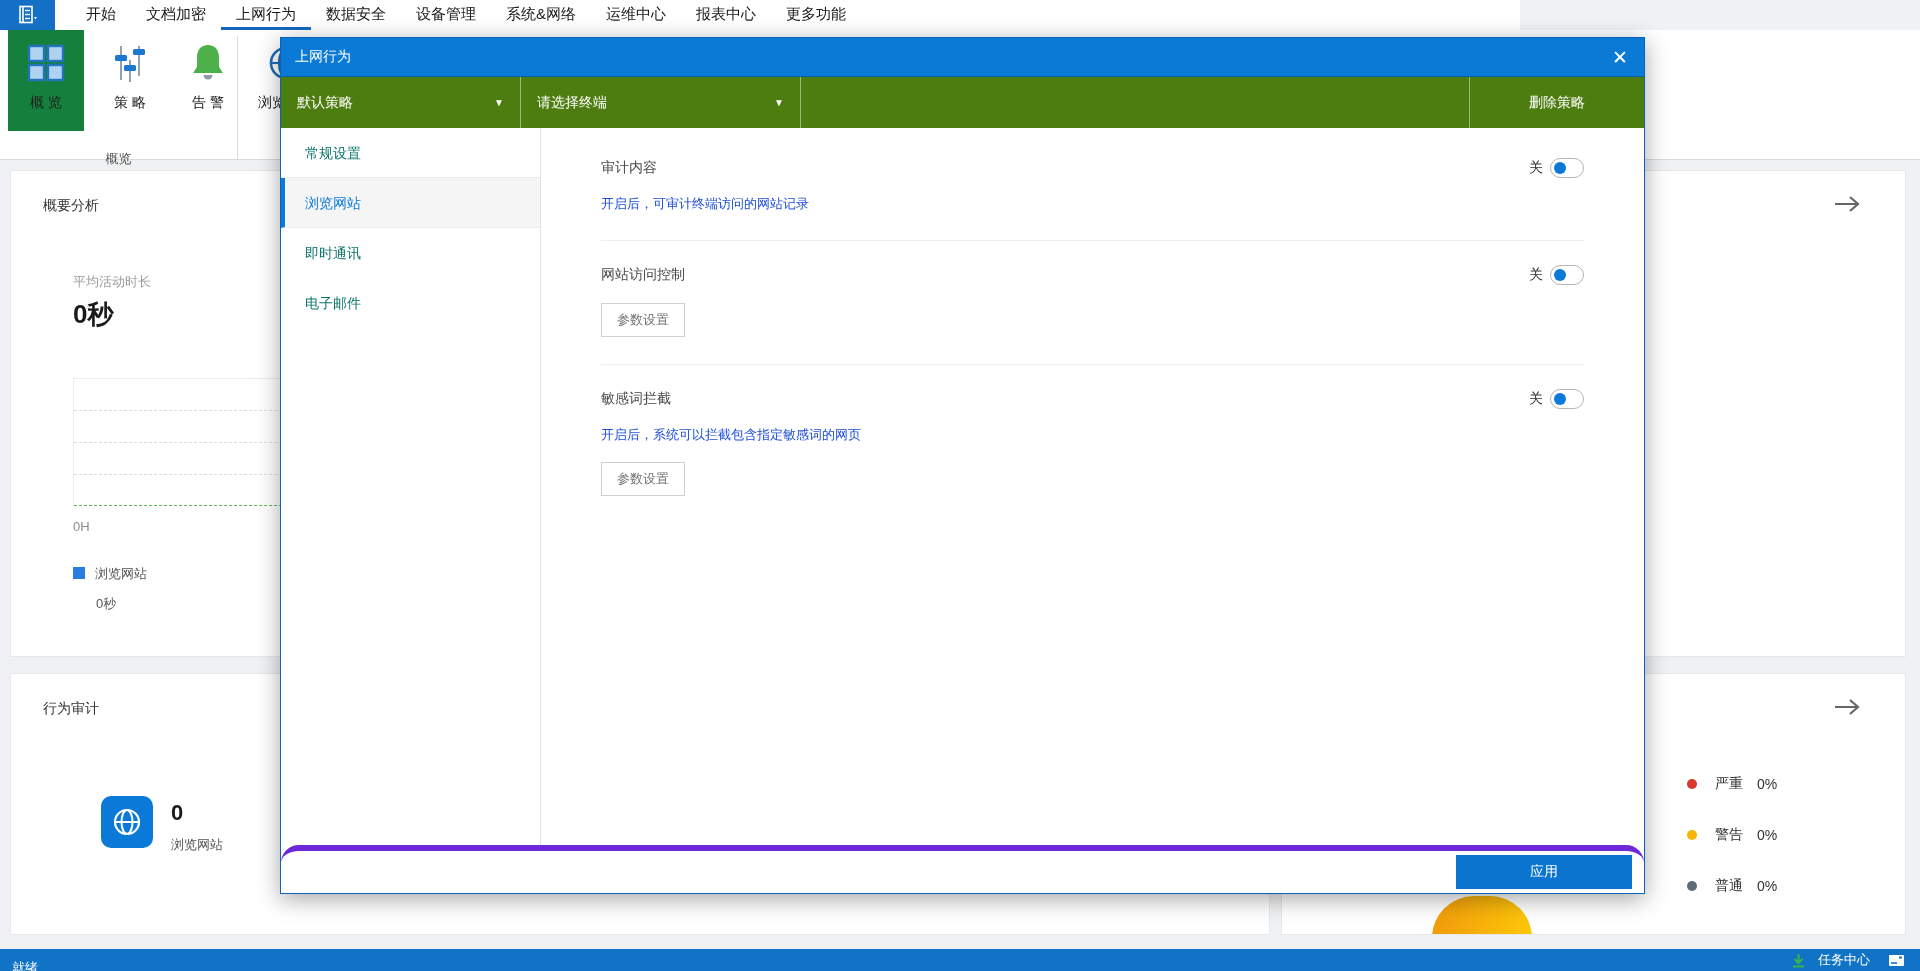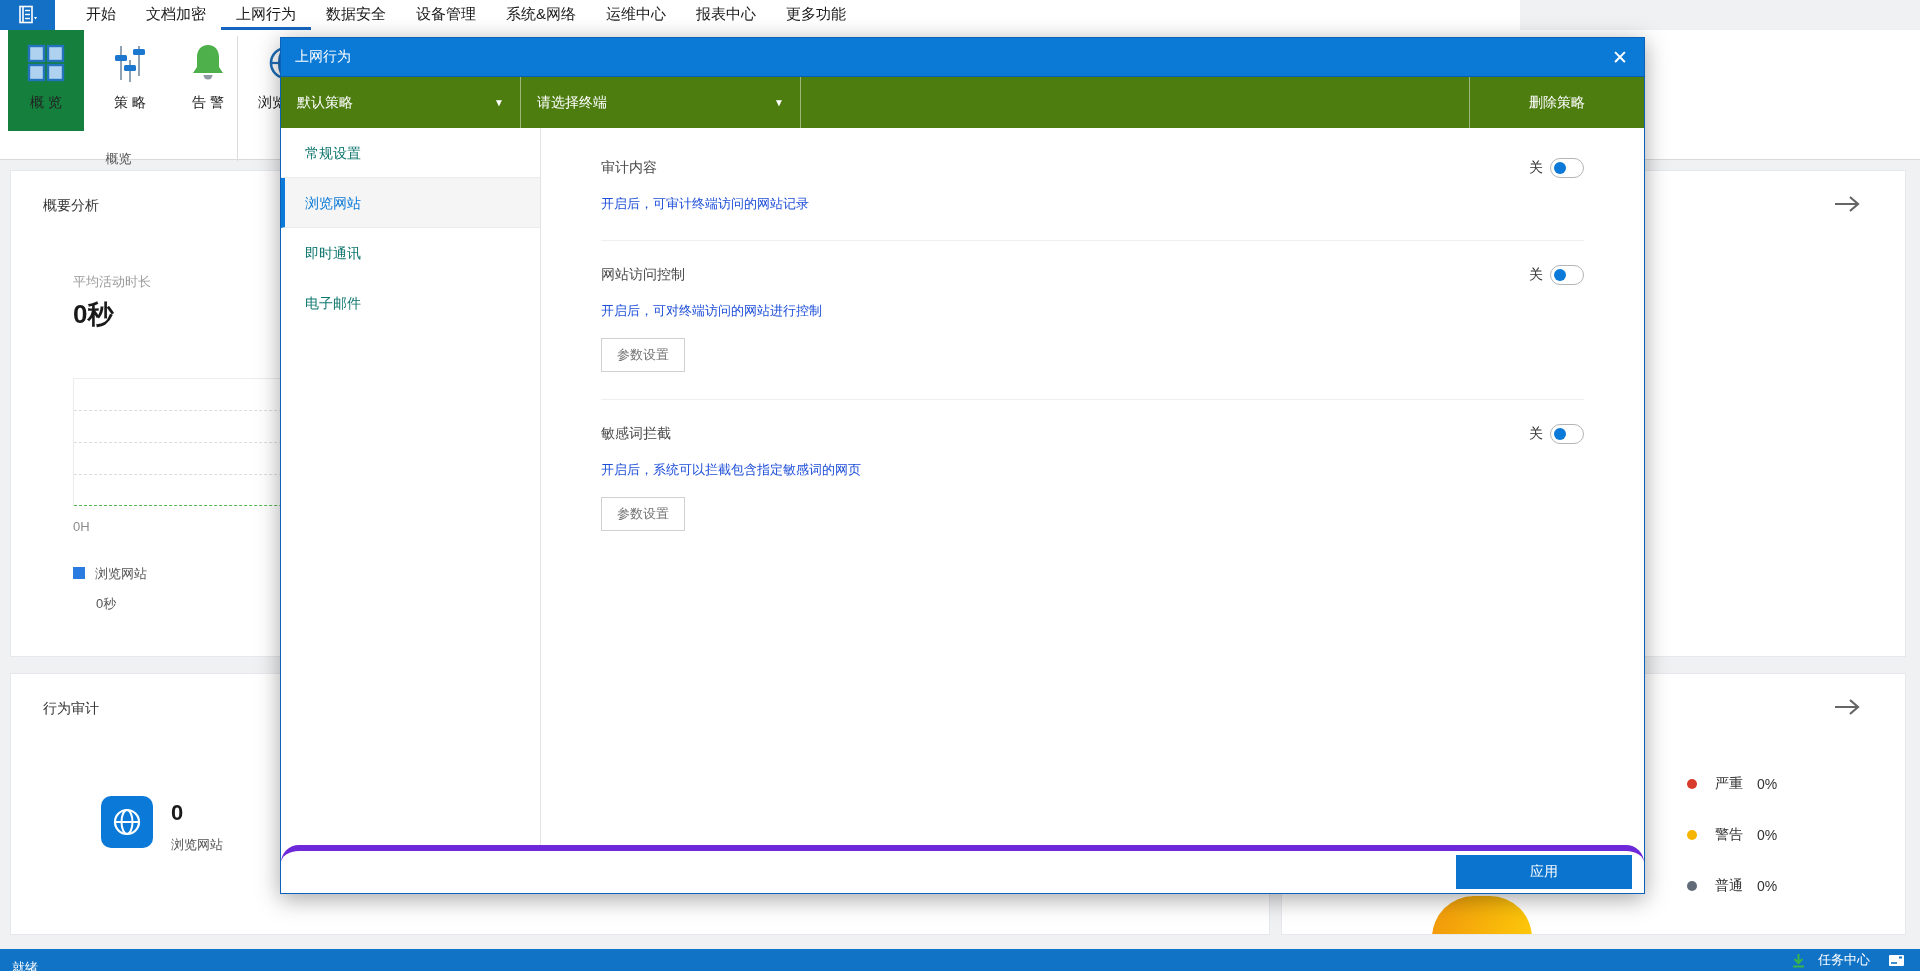--- a/index.html
+++ b/index.html
@@ -259,21 +259,20 @@
       <div class="row">
         <div class="row-head">
           <span>网站访问控制</span>
           <span class="toggle-wrap">
             <span class="toggle-state">关</span>
             <span class="toggle-pill">
                 <span class="toggle-dot"></span>
               </span>
           </span>
         </div>
-        <div class="row-desc">开启后，可对终端访问的网站进行控制</div>
         <div class="row-btnline">
           <button class="param-btn">参数设置</button>
         </div>
       </div>
       <div class="row last">
         <div class="row-head">
           <span>敏感词拦截</span>
           <span class="toggle-wrap">
             <span class="toggle-state">关</span>
             <span class="toggle-pill">

